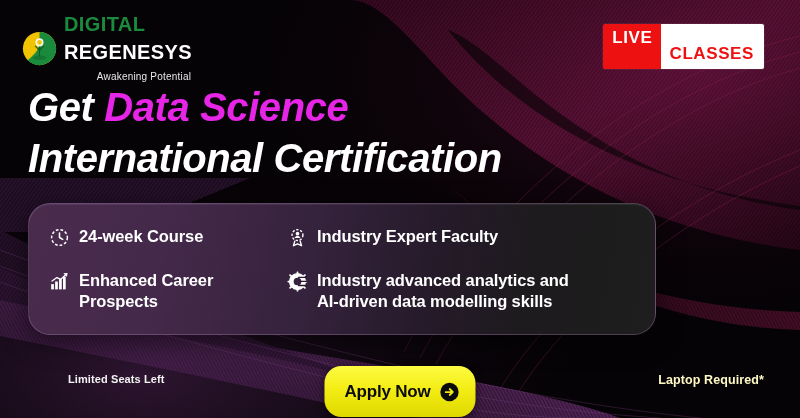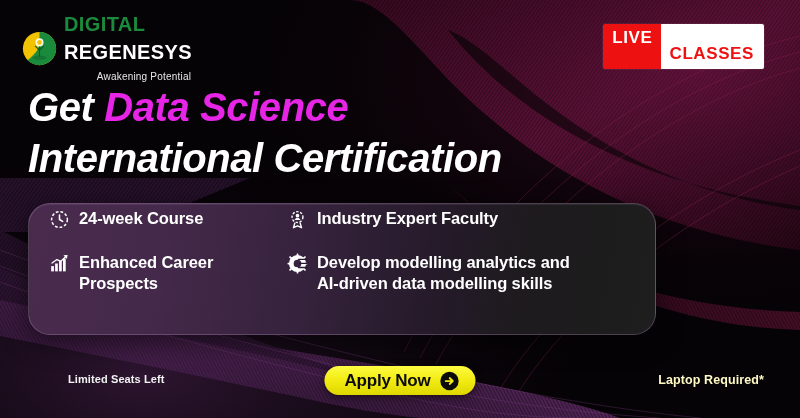--- a/index.html
+++ b/index.html
@@ -102,21 +102,21 @@
   .feature-card{
     position:absolute;
     left:28px; top:203px;
     width:628px; height:132px;
     border-radius:22px;
     background:linear-gradient(100deg,#4a2b4e 0%, #44294a 22%, #35223c 45%, #241a28 66%, #1d1b1d 80%, #1e1e1e 100%);
     border:1px solid rgba(190,150,200,.30);
     box-shadow:0 6px 26px rgba(0,0,0,.55), inset 0 1px 0 rgba(255,255,255,.07);
     z-index:5;
     display:flex;
-    padding:4px 0 20px 0;
+    padding:22px 0 20px 0;
   }
   .col{
     display:flex;
     flex-direction:column;
     justify-content:flex-start;
     gap:22px;
   }
   .col-left{ width:255px; padding-left:20px; }
   .col-right{ flex:1; padding-left:3px; }
 
@@ -161,21 +161,21 @@
     letter-spacing:.1px;
     z-index:6;
   }
 
   
   .cta{
     position:absolute;
     left:50%;
     transform:translateX(-50%);
     top:366px;
-    height:29px;
+    height:51px;
     padding:0 16px 0 20px;
     display:flex;
     align-items:center;
     gap:9px;
     border-radius:17px;
     background:linear-gradient(180deg,#fdfb43 0%, #f3ec12 48%, #dfd800 100%);
     box-shadow:0 2px 8px rgba(0,0,0,.55);
     cursor:pointer;
     z-index:7;
   }
@@ -376,21 +376,21 @@
               <rect x="19.0" y="3.6" width="2" height="3.2" rx=".6" transform="rotate(45 20 5.2)"></rect>
             </g>
             <g stroke="#2a1930" stroke-width="1.5" stroke-linecap="round">
               <line x1="13.2" y1="7.2" x2="22.4" y2="7.2"></line>
               <line x1="14.6" y1="11.9" x2="23.2" y2="11.9"></line>
               <line x1="13.2" y1="16.6" x2="22.4" y2="16.6"></line>
             </g>
           </svg>
         </span>
         <span class="txt">
-          <span class="l">Develop modelling analytics and</span>
+          <span class="l">Industry advanced analytics and</span>
           <span class="l">AI-driven data modelling skills</span>
         </span>
       </div>
 
     </div>
   </div>
 
   <div class="foot-left">Limited Seats Left</div>
   <div class="foot-right">Laptop Required*</div>
 

